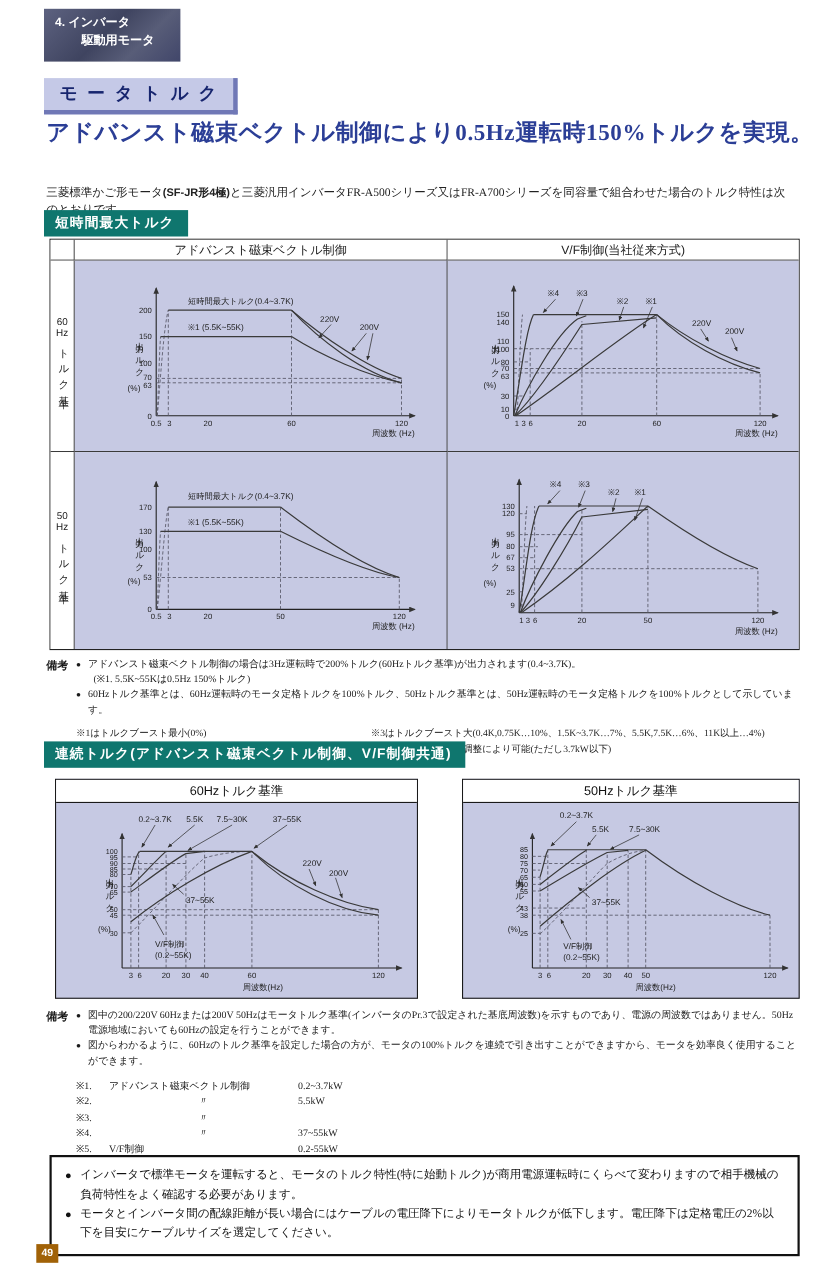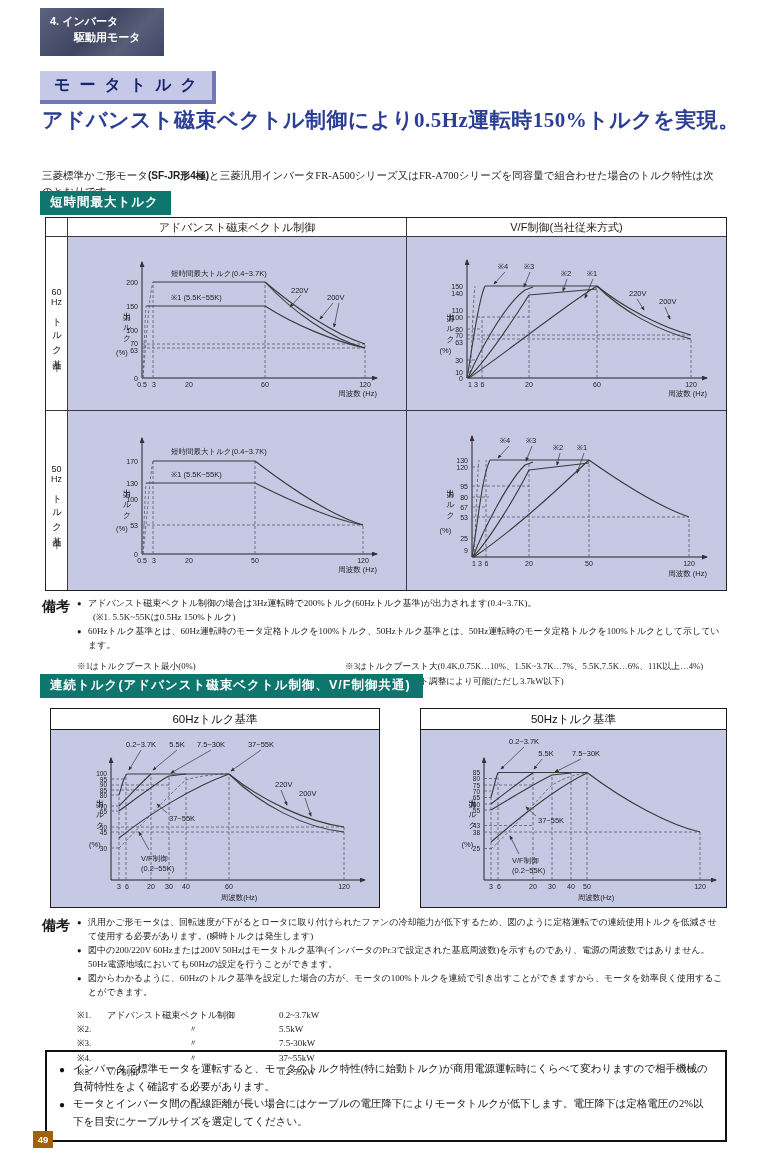--- a/index.html
+++ b/index.html
@@ -41,21 +41,21 @@
   .s{stroke:#3a3a3a;stroke-width:1.1;fill:none;stroke-linejoin:round;}
   .d{stroke:#5a5a6a;stroke-dasharray:3 2;stroke-width:.8;fill:none;}
   .ax{stroke:#222;stroke-width:1;fill:none;}
   .p{stroke:#333;stroke-width:.7;fill:none;}
   .tk{font-size:7px;fill:#222;}
   .tks{font-size:6.5px;fill:#222;}
   .an{font-size:7.5px;fill:#222;}
   .axl{font-size:7.5px;fill:#222;}
   
   .remarks{position:absolute;display:flex;gap:7px;font-family:"Liberation Serif",serif;color:#1a1a1a;}
-  .remarks .lbl{font-weight:bold;font-size:14px;white-space:nowrap;padding-top:1px;}
+  .remarks .lbl{font-weight:bold;font-size:10px;white-space:nowrap;padding-top:1px;}
   .remarks .bd{font-size:9px;line-height:1.55;}
   .b{position:relative;padding-left:11px;}
   .b::before{content:"●";position:absolute;left:0;top:1px;font-size:7.5px;}
   .sub{padding-left:16px;}
   .fnotes{display:grid;grid-template-columns:258px 1fr;column-gap:10px;row-gap:2px;margin-top:7px;font-size:8.7px;}
   .legend{margin-top:8px;font-size:9px;line-height:1.6;}
   .lg-row{display:grid;grid-template-columns:30px 172px auto;}
   .lg-row:nth-child(2) .lg-m,.lg-row:nth-child(3) .lg-m,.lg-row:nth-child(4) .lg-m{text-align:center;}
   
   .cbox{position:absolute;border:1.3px solid #1a1a1a;background:#c6c9e3;box-sizing:border-box;}
@@ -518,38 +518,36 @@
         </svg>
         <div class="vlab" style="left:42px;top:62px;">出力トルク</div>
         <div class="yunit" style="left:38px;top:110px;">(%)</div>
       </div>
     </div>
   </div>
 
   <div class="remarks" style="left:42px;top:916px;width:684px;">
     <div class="lbl">備考</div>
     <div class="bd">
-      <div class="b">汎用かご形モータは、回転速度が下がるとロータに取り付けられたファンの冷却能力が低下するため、図のように定格運転での連続使用トルクを低減させて使用する必要があります。(瞬時トルクは発生します)</div>
       <div class="b">図中の200/220V 60Hzまたは200V 50Hzはモータトルク基準(インバータのPr.3で設定された基底周波数)を示すものであり、電源の周波数ではありません。50Hz電源地域においても60Hzの設定を行うことができます。</div>
       <div class="b">図からわかるように、60Hzのトルク基準を設定した場合の方が、モータの100%トルクを連続で引き出すことができますから、モータを効率良く使用することができます。</div>
       <div class="legend">
         <div class="lg-row">
           <span class="lg-n">※1.</span>
           <span class="lg-m">アドバンスト磁束ベクトル制御</span>
           <span class="lg-r">0.2~3.7kW</span>
         </div>
         <div class="lg-row">
           <span class="lg-n">※2.</span>
           <span class="lg-m">〃</span>
           <span class="lg-r">5.5kW</span>
         </div>
         <div class="lg-row">
           <span class="lg-n">※3.</span>
           <span class="lg-m">〃</span>
-          <span class="lg-r">7.5-30kW</span>
         </div>
         <div class="lg-row">
           <span class="lg-n">※4.</span>
           <span class="lg-m">〃</span>
           <span class="lg-r">37~55kW</span>
         </div>
         <div class="lg-row">
           <span class="lg-n">※5.</span>
           <span class="lg-m">V/F制御</span>
           <span class="lg-r">0.2-55kW</span>

